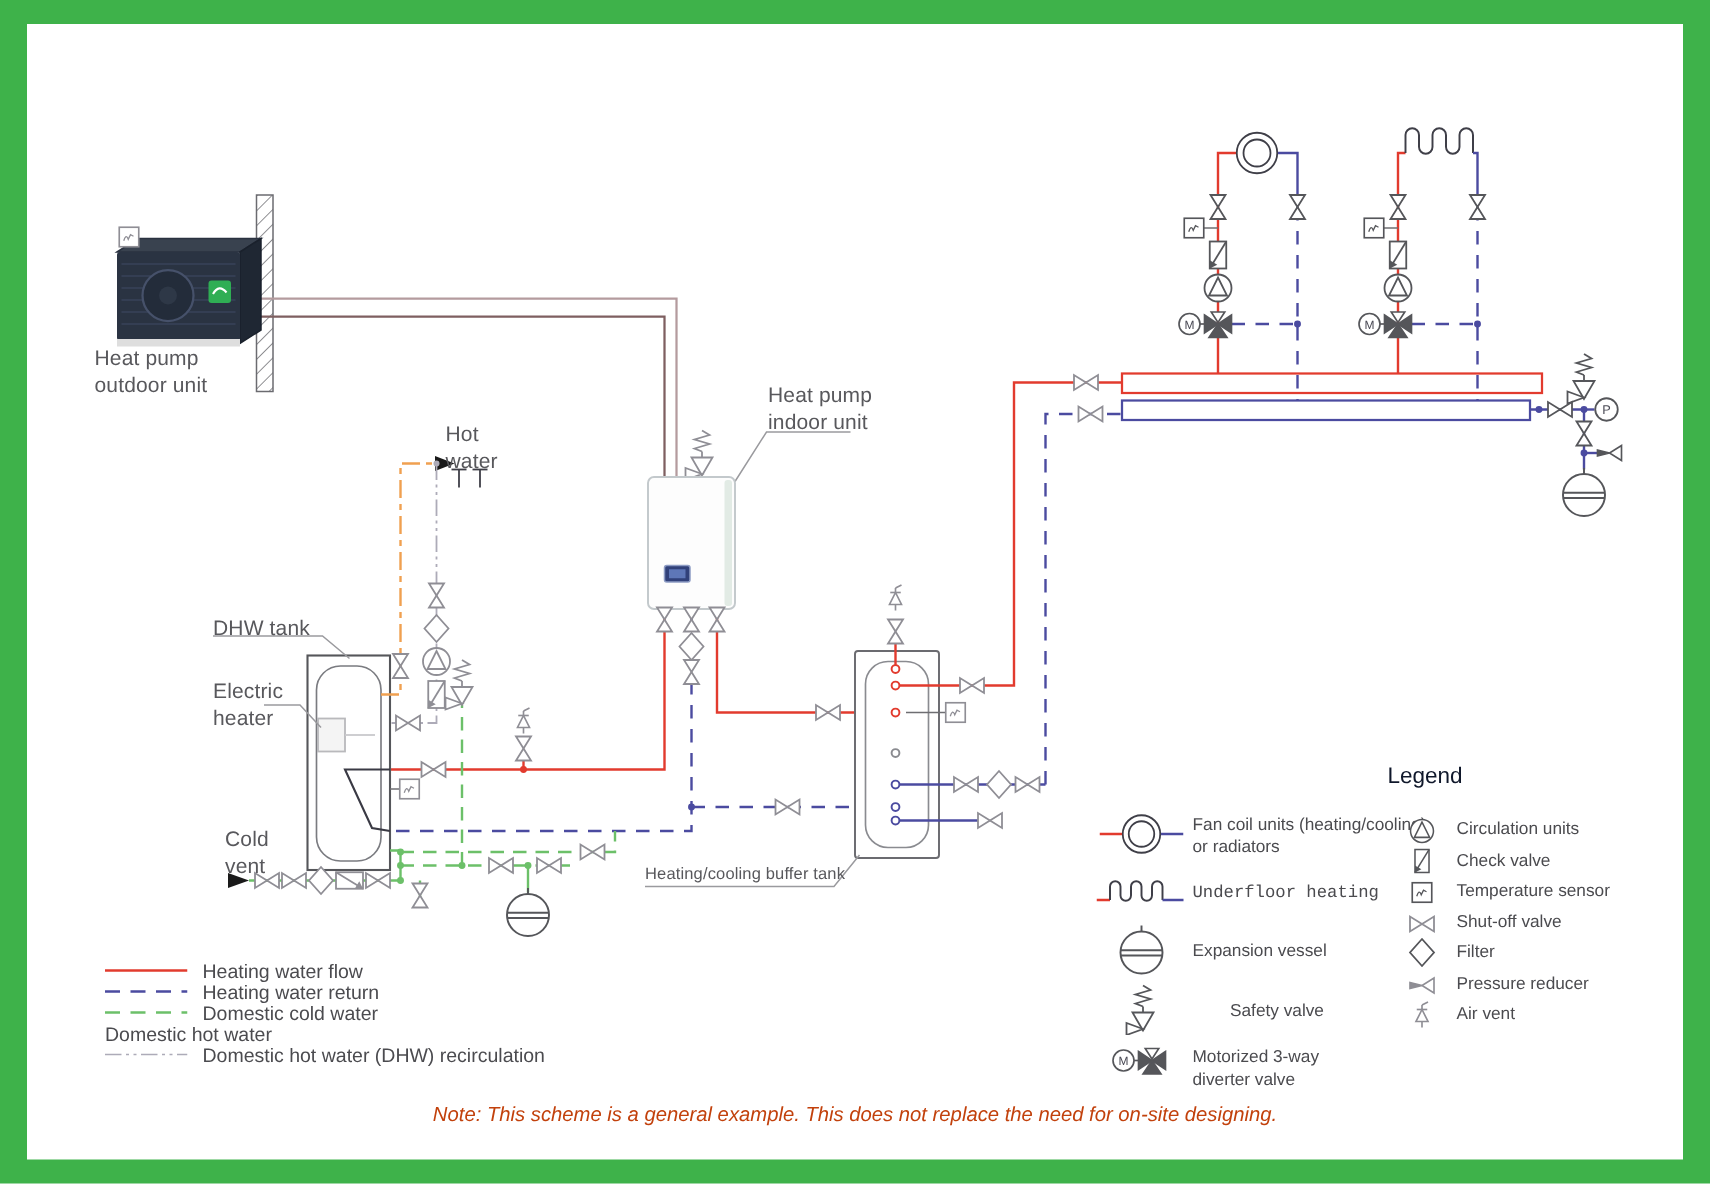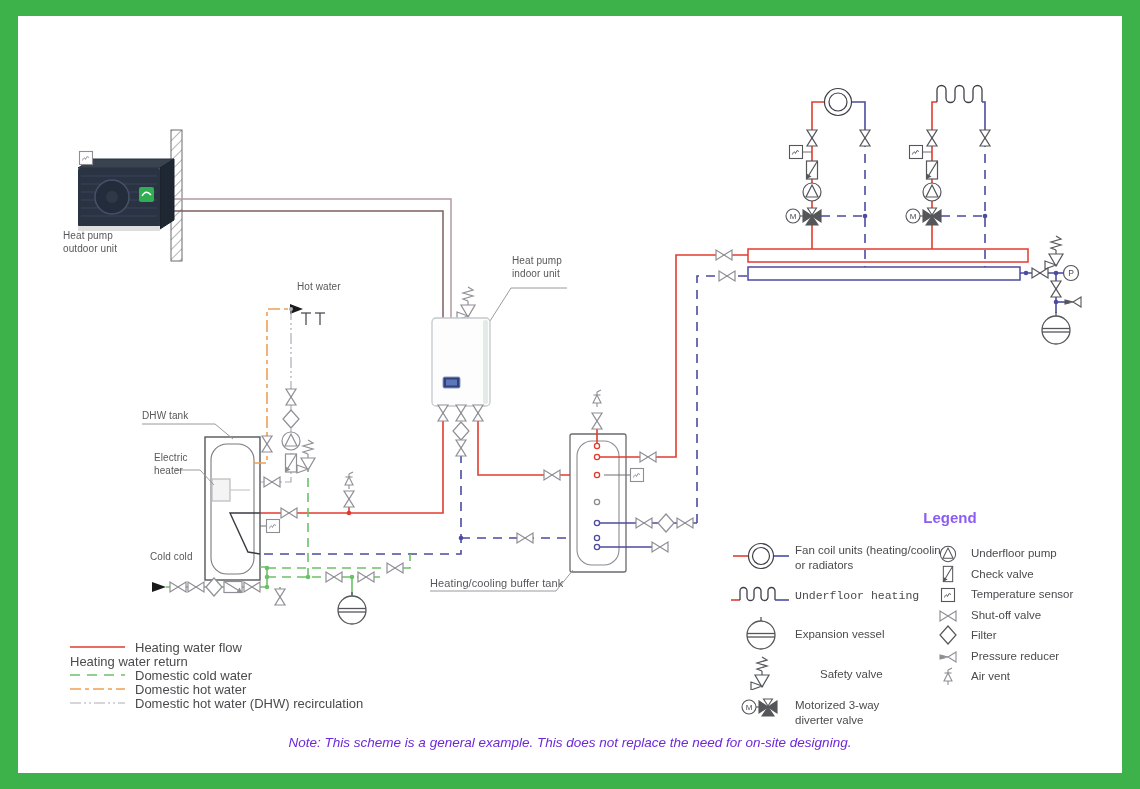--- a/index.html
+++ b/index.html
@@ -7,45 +7,45 @@
     width:1140px;height:789px;position:relative;
     background:#3eb24a;
     font-family:"Liberation Sans", sans-serif;
     overflow:hidden;
   }
   #canvas{
     position:absolute;left:18px;top:16px;right:18px;bottom:16px;
     background:#ffffff;
   }
   .lbl{
-    position:absolute;color:#58585c;font-size:10px;line-height:1.28;
+    position:absolute;color:#58585c;font-size:14px;line-height:1.28;
     letter-spacing:.1px;
   }
   #title{
     position:absolute;left:40px;top:39px;color:#00a24f;
     font-size:17px;font-weight:bold;line-height:23px;letter-spacing:.3px;
   }
   #legend-title{
     position:absolute;left:872px;top:493px;width:120px;text-align:center;
-    color:#8b5cf6;font-size:15px;font-weight:bold;
+    color:#0f172a;font-size:15px;
   }
   .leg-label{
     position:absolute;color:#4b4b4f;font-size:11.5px;line-height:1.3;
   }
   .leg-icon{position:absolute;}
   .ll-row{position:absolute;height:14px;display:flex;align-items:center;}
   .ll-row svg{margin-right:10px;}
   .ll-row .ll-label{color:#4b4b4f;font-size:13px;white-space:nowrap;}
   .ll-solid{stroke-width:1.7;}
   .ll-dash{stroke-width:1.7;stroke-dasharray:10 7;}
   .ll-dashdot{stroke-width:1.7;stroke-dasharray:11 4 4 4;}
   .ll-fine{stroke-width:1.1;stroke-dasharray:11 3 2 3 2 3;}
   #note{
     position:absolute;left:0;top:719px;width:100%;text-align:center;
-    color:#6d28d9;font-size:13.5px;font-style:italic;
+    color:#c2410c;font-size:13.5px;font-style:italic;
   }
   svg .pipe{fill:none;}
   text.symtxt{font-family:"Liberation Sans",sans-serif;fill:#4a4a55;}
 </style>
 </head>
 <body>
 
 <div id="canvas">
 
   <div id="title">
@@ -370,22 +370,22 @@
         <use href="#vessel" transform="translate(1038,314)"></use>
       </g>
       <text class="symtxt" x="1053" y="260" font-size="8.5" text-anchor="middle">P</text>
     </g>
   </svg>
 
   <div class="lbl" style="left:45px;top:214px;width:80px;">Heat pump outdoor unit</div>
   <div class="lbl" style="left:279px;top:265px;width:44px;">Hot water</div>
   <div class="lbl" style="left:494px;top:239px;width:80px;">Heat pump indoor unit</div>
   <div class="lbl" style="left:124px;top:394px;">DHW tank</div>
-  <div class="lbl" style="left:136px;top:436px;width:54px;">Electric heater</div>
-  <div class="lbl" style="left:132px;top:535px;width:44px;">Cold cold</div>
+  <div class="lbl" style="left:124px;top:436px;width:54px;">Electric heater</div>
+  <div class="lbl" style="left:132px;top:535px;width:44px;">Cold vent</div>
   <div class="lbl" style="left:412px;top:560px;font-size:11px;">Heating/cooling buffer tank</div>
 
   <div id="legend-title">Legend</div>
 
   <svg class="leg-icon" style="left:715px;top:524px;" width="56" height="32">
     <line x1="0" y1="16" x2="15" y2="16" stroke="#E23B2E" stroke-width="1.6"></line>
     <circle cx="28" cy="16" r="12.5" fill="#fff" stroke="#3f3f48" stroke-width="1.2"></circle>
     <circle cx="28" cy="16" r="8.5" fill="none" stroke="#3f3f48" stroke-width="1.2"></circle>
     <line x1="41" y1="16" x2="56" y2="16" stroke="#4B4BA0" stroke-width="1.6"></line>
   </svg>
@@ -426,47 +426,47 @@
   <svg class="leg-icon" style="left:920px;top:609px;" width="20" height="20" color="#55565a">
     <use href="#filt" transform="translate(10,10)"></use>
   </svg>
   <svg class="leg-icon" style="left:920px;top:631px;" width="20" height="20" color="#8f8e95">
     <use href="#pred" transform="translate(10,10)"></use>
   </svg>
   <svg class="leg-icon" style="left:920px;top:650px;" width="20" height="22" color="#8f8e95">
     <use href="#avent" transform="translate(10,19)"></use>
   </svg>
 
-  <div class="leg-label" style="left:953px;top:530px;">Underfloor pump</div>
+  <div class="leg-label" style="left:953px;top:530px;">Circulation units</div>
   <div class="leg-label" style="left:953px;top:551px;">Check valve</div>
   <div class="leg-label" style="left:953px;top:571px;">Temperature sensor</div>
   <div class="leg-label" style="left:953px;top:592px;">Shut-off valve</div>
   <div class="leg-label" style="left:953px;top:612px;">Filter</div>
   <div class="leg-label" style="left:953px;top:633px;">Pressure reducer</div>
   <div class="leg-label" style="left:953px;top:653px;">Air vent</div>
 
   <div class="ll-row" style="left:52px;top:624px;">
     <svg width="55" height="6">
         <line x1="0" y1="3" x2="55" y2="3" class="ll-solid" stroke="#E23B2E"></line>
       </svg>
     <span class="ll-label">Heating water flow</span>
   </div>
-  <div class="ll-row" style="left:52px;top:638px;flex-direction:column;">
+  <div class="ll-row" style="left:52px;top:638px;">
     <svg width="55" height="6">
         <line x1="0" y1="3" x2="55" y2="3" class="ll-dash" stroke="#4B4BA0"></line>
       </svg>
     <span class="ll-label">Heating water return</span>
   </div>
   <div class="ll-row" style="left:52px;top:652px;">
     <svg width="55" height="6">
         <line x1="0" y1="3" x2="55" y2="3" class="ll-dash" stroke="#6CC069"></line>
       </svg>
     <span class="ll-label">Domestic cold water</span>
   </div>
-  <div class="ll-row" style="left:52px;top:666px;">
+  <div class="ll-row" style="left:52px;top:666px;flex-direction:column;">
     <svg width="55" height="6">
         <line x1="0" y1="3" x2="55" y2="3" class="ll-dashdot" stroke="#F0A050"></line>
       </svg>
     <span class="ll-label">Domestic hot water</span>
   </div>
   <div class="ll-row" style="left:52px;top:680px;">
     <svg width="55" height="6">
         <line x1="0" y1="3" x2="55" y2="3" class="ll-fine" stroke="#ADABB8"></line>
       </svg>
     <span class="ll-label">Domestic hot water (DHW) recirculation</span>

